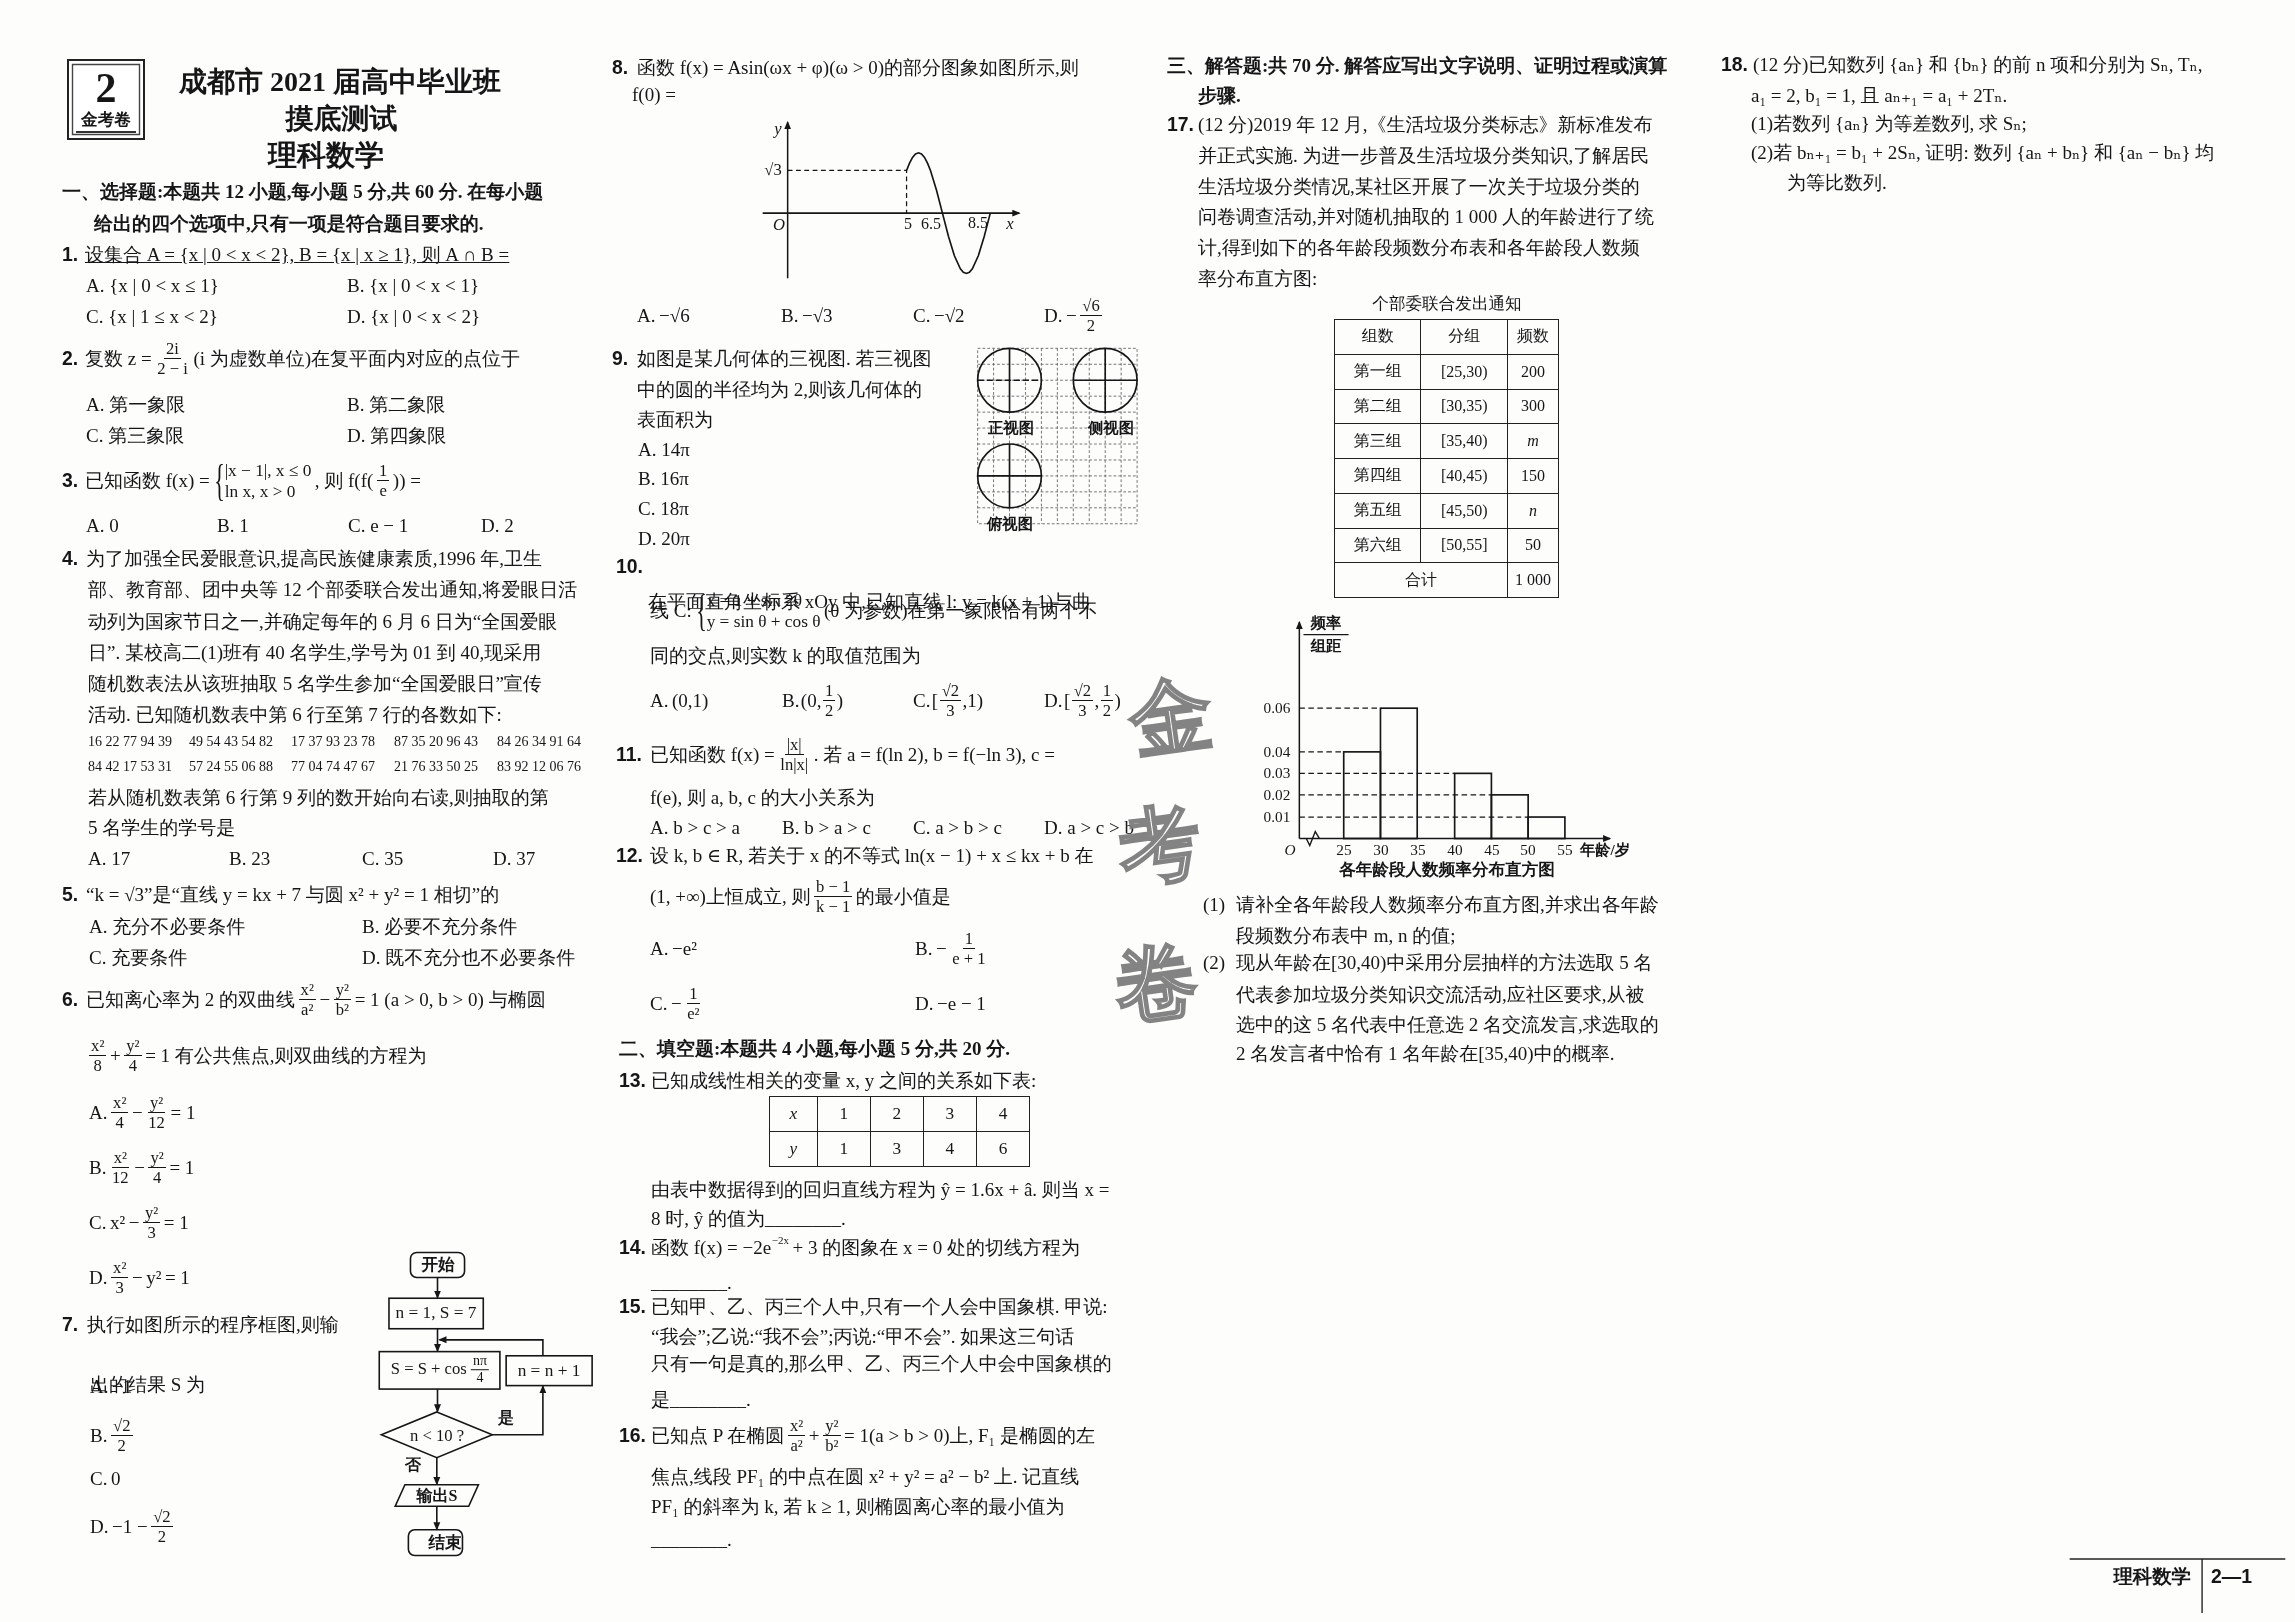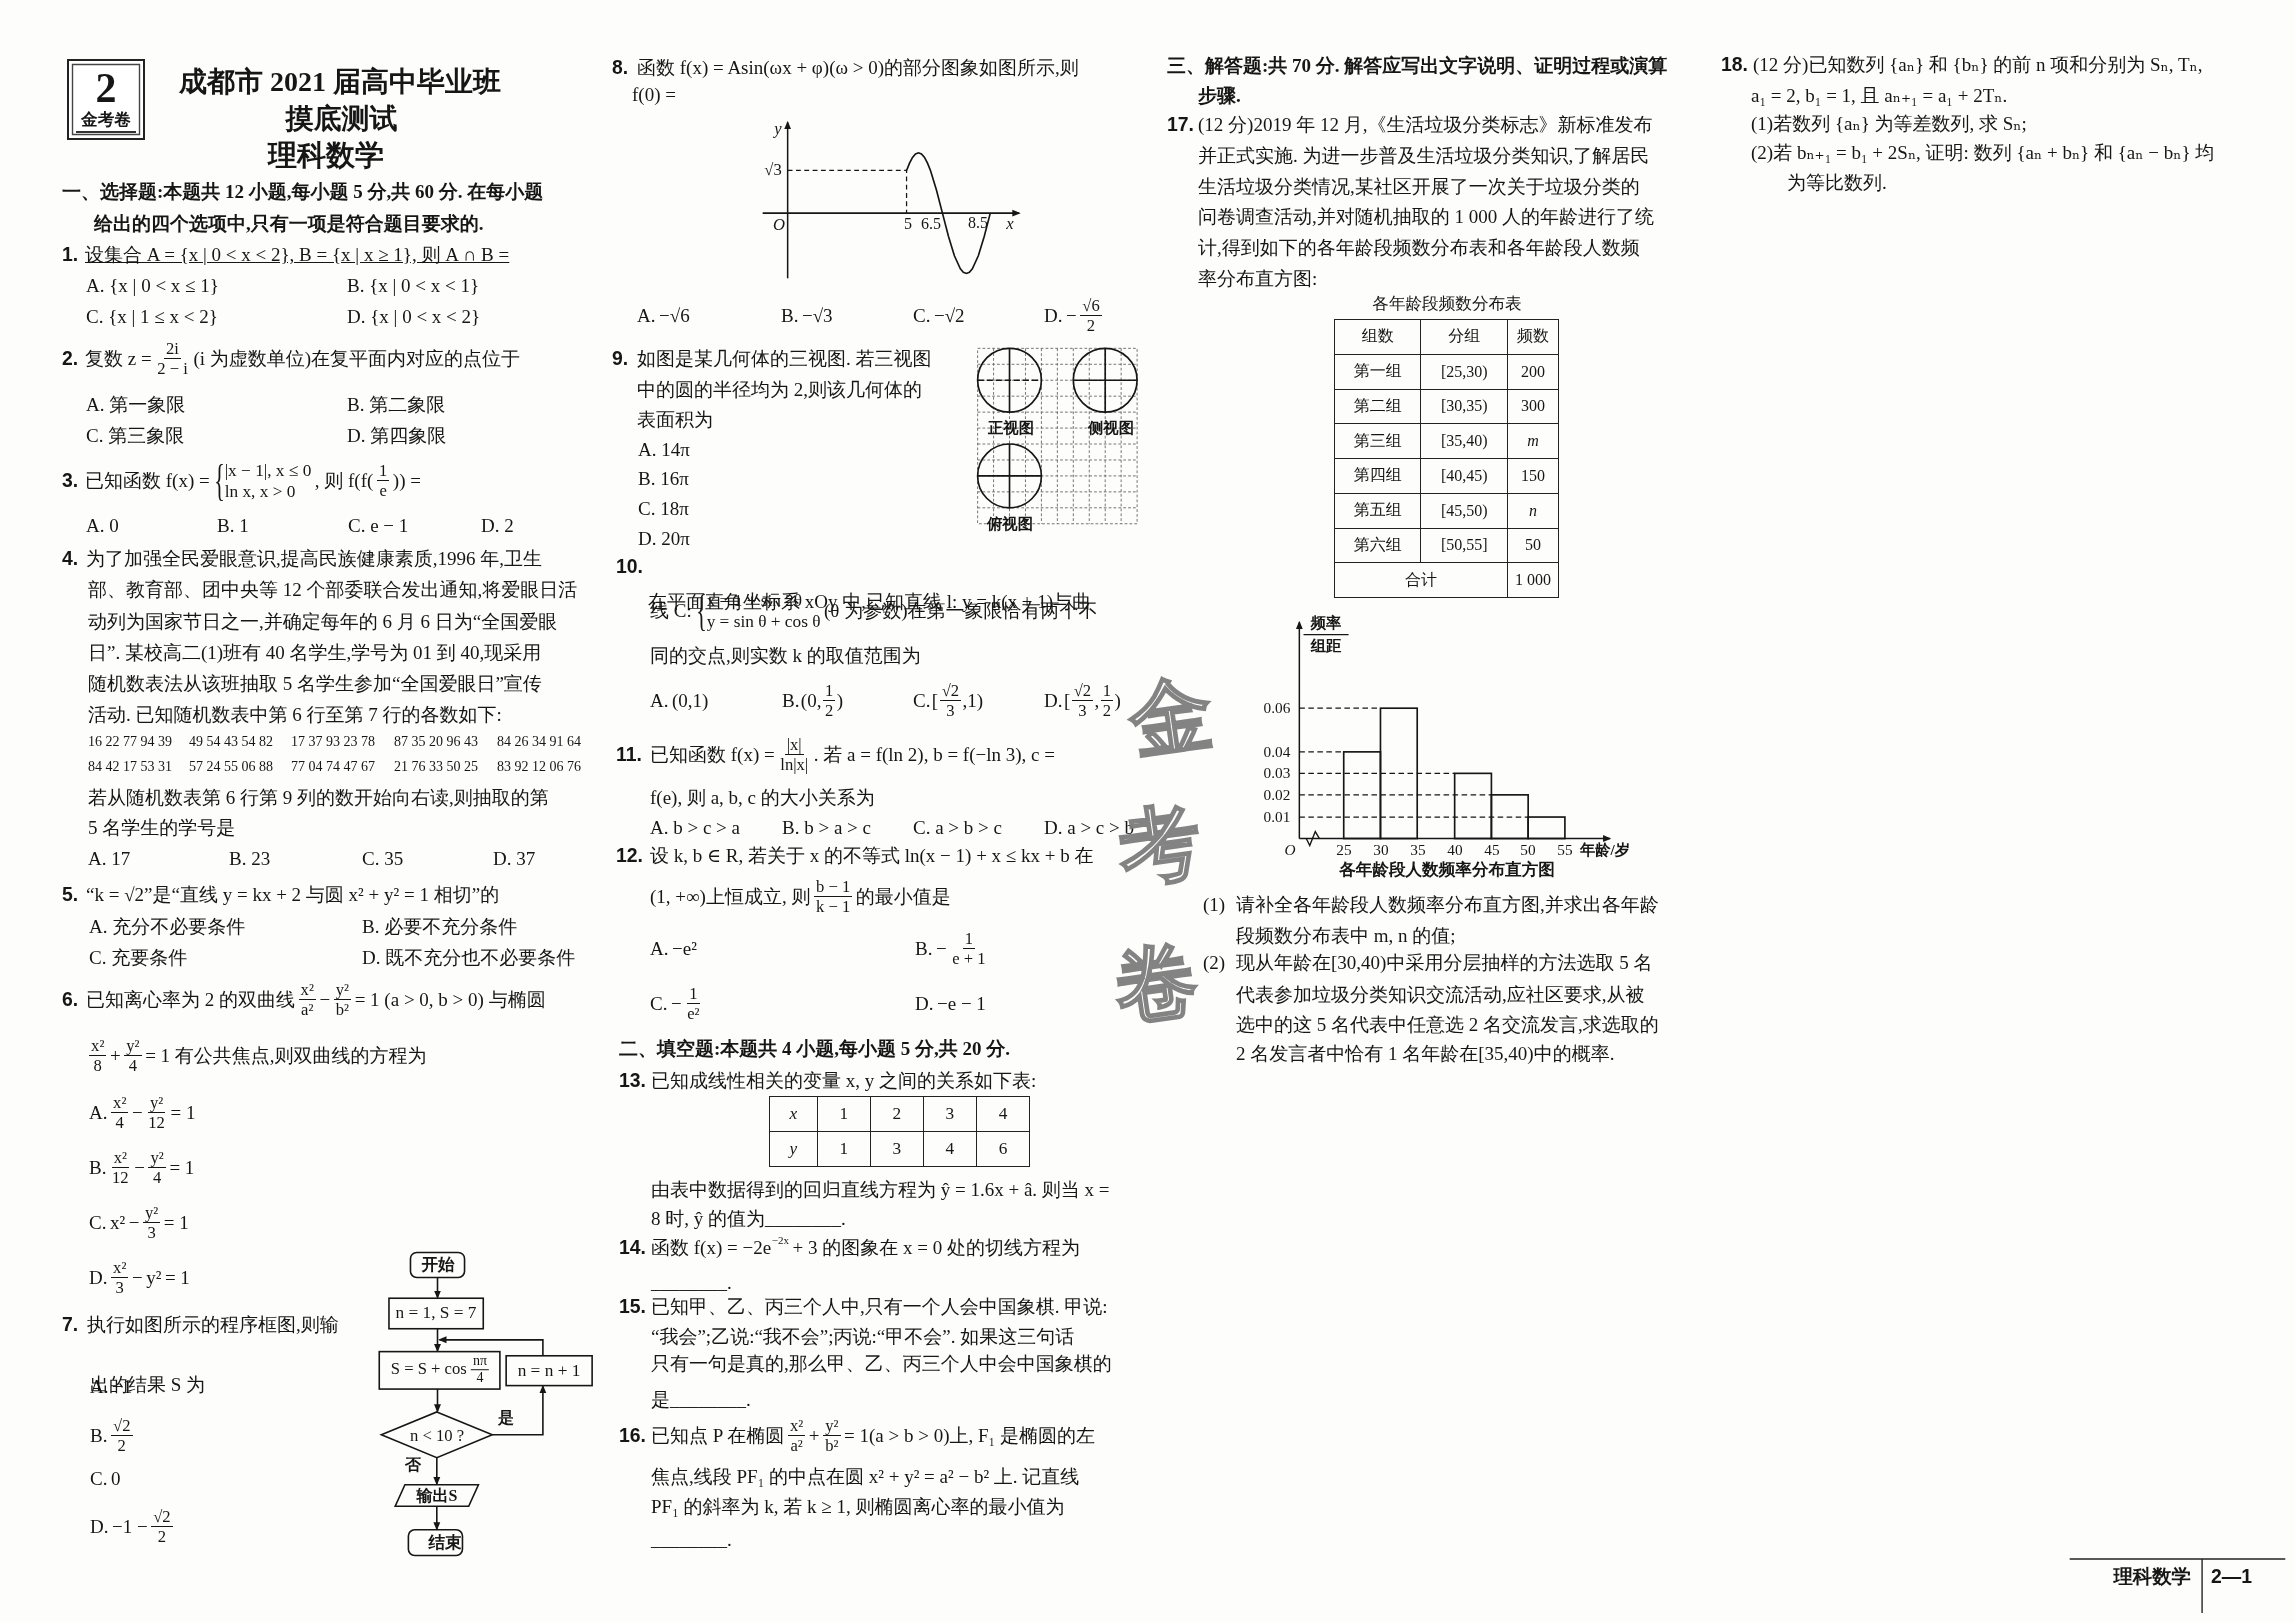--- a/index.html
+++ b/index.html
@@ -192,21 +192,21 @@
 <div class="ln rnd" style="left:394px;top:759px;">21 76 33 50 25</div>
 <div class="ln rnd" style="left:497px;top:759px;">83 92 12 06 76</div>
 <div class="ln" style="left:88px;top:786px;">若从随机数表第 6 行第 9 列的数开始向右读,则抽取的第</div>
 <div class="ln" style="left:88px;top:816px;">5 名学生的学号是</div>
 <div class="ln" style="left:88px;top:847px;">A. 17</div>
 <div class="ln" style="left:229px;top:847px;">B. 23</div>
 <div class="ln" style="left:362px;top:847px;">C. 35</div>
 <div class="ln" style="left:493px;top:847px;">D. 37</div>
 
 <div class="ln qn" style="left:62px;top:883px;">5.</div>
-<div class="ln" style="left:86px;top:883px;">“k = √2”是“直线 y = kx + 2 与圆 x² + y² = 1 相切”的</div>
+<div class="ln" style="left:86px;top:883px;">“k = √3”是“直线 y = kx + 7 与圆 x² + y² = 1 相切”的</div>
 <div class="ln" style="left:89px;top:915px;">A. 充分不必要条件</div>
 <div class="ln" style="left:362px;top:915px;">B. 必要不充分条件</div>
 <div class="ln" style="left:89px;top:946px;">C. 充要条件</div>
 <div class="ln" style="left:362px;top:946px;">D. 既不充分也不必要条件</div>
 
 <div class="ln qn" style="left:62px;top:988px;">6.</div>
 <div class="ln" style="left:86px;top:988px;">
   <span>已知离心率为 2 的双曲线</span>
   <span class="frac">
       <span class="fn">x²</span>
@@ -526,21 +526,21 @@
 <div class="ln b" style="left:1198px;top:84px;">步骤.</div>
 
 <div class="ln qn" style="left:1167px;top:113px;">17.</div>
 <div class="ln" style="left:1198px;top:113px;">(12 分)2019 年 12 月,《生活垃圾分类标志》新标准发布</div>
 <div class="ln" style="left:1198px;top:144px;">并正式实施. 为进一步普及生活垃圾分类知识,了解居民</div>
 <div class="ln" style="left:1198px;top:175px;">生活垃圾分类情况,某社区开展了一次关于垃圾分类的</div>
 <div class="ln" style="left:1198px;top:205px;">问卷调查活动,并对随机抽取的 1 000 人的年龄进行了统</div>
 <div class="ln" style="left:1198px;top:236px;">计,得到如下的各年龄段频数分布表和各年龄段人数频</div>
 <div class="ln" style="left:1198px;top:267px;">率分布直方图:</div>
 
-<div class="c" style="left:1447px;top:304px;font-size:16.6px;">各年龄段频数分布表</div>
+<div class="c" style="left:1447px;top:304px;font-size:16.6px;">个部委联合发出通知</div>
 <table class="grid" style="left:1334px;top:319px;width:225px;height:279px;font-size:16px;border:1.7px solid #161616;">
   <colgroup>
       <col style="width:87px">
       <col style="width:87px">
       <col style="width:51px">
     </colgroup>
   <tbody>
       <tr>
     <td>组数</td>
     <td>分组</td>

